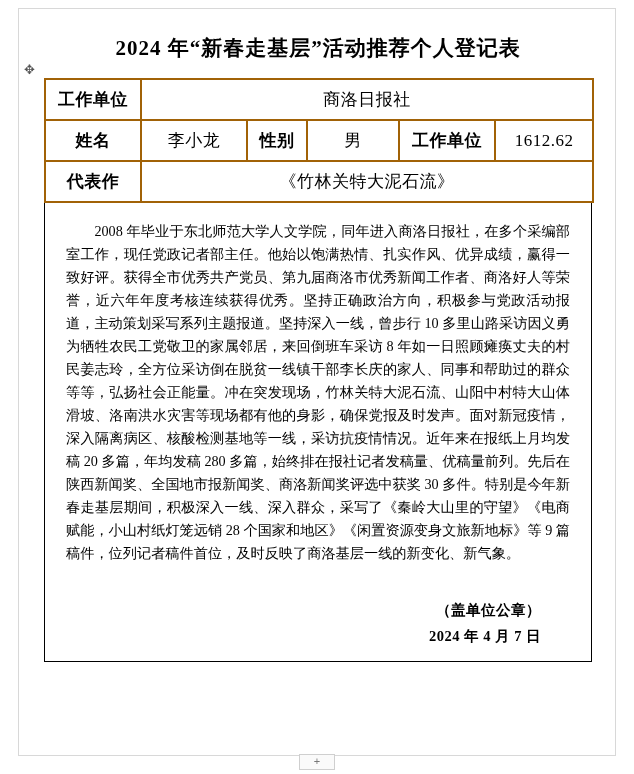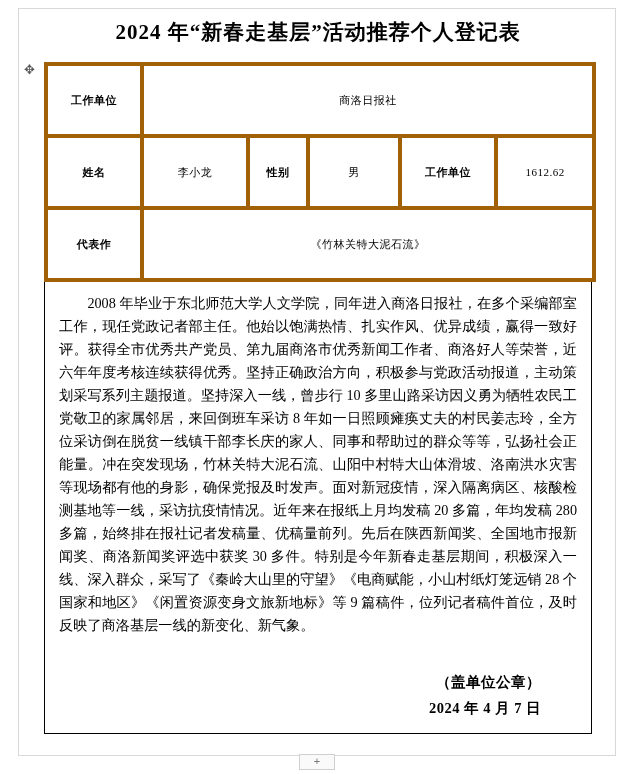--- a/index.html
+++ b/index.html
@@ -27,41 +27,41 @@
     left: 18px;
     top: 8px;
     width: 598px;
     height: 748px;
     border: 1px solid #d8d8d8;
     box-sizing: border-box;
   }
   .doc {
     position: absolute;
     left: 44px;
-    top: 4px;
+    top: 20px;
     width: 548px;
   }
   .title {
     text-align: center;
     font-size: 21px;
     font-weight: bold;
     letter-spacing: 1px;
     color: #000;
     padding: 14px 0 16px 0;
     font-family: "Liberation Serif", "DejaVu Serif", serif;
   }
   table.form {
     border-collapse: collapse;
     width: 548px;
     table-layout: fixed;
   }
   table.form td {
-    border: 4px solid #a16207;
-    font-size: 11px;
-    padding: 24px 4px;
+    border: 2px solid #a16207;
+    font-size: 17px;
+    padding: 8px 4px;
     text-align: center;
     vertical-align: middle;
     height: 20px;
     color: #000;
     letter-spacing: 0.5px;
   }
   td.label {
     font-weight: bold;
     letter-spacing: 4px;
     font-size: 14.5px;
@@ -78,21 +78,21 @@
     padding: 10px 14px 12px 14px;
     font-size: 14.2px;
     line-height: 1.62;
     text-align: justify;
     text-justify: inter-ideograph;
     color: #000;
     box-sizing: border-box;
     width: 548px;
   }
   .body-cell p {
-    margin: 0;
+    margin: 7px;
     text-indent: 2em;
   }
   .sign {
     margin-top: 32px;
     text-align: right;
     padding-right: 36px;
     font-size: 14.5px;
     line-height: 1.8;
     font-weight: bold;
   }

